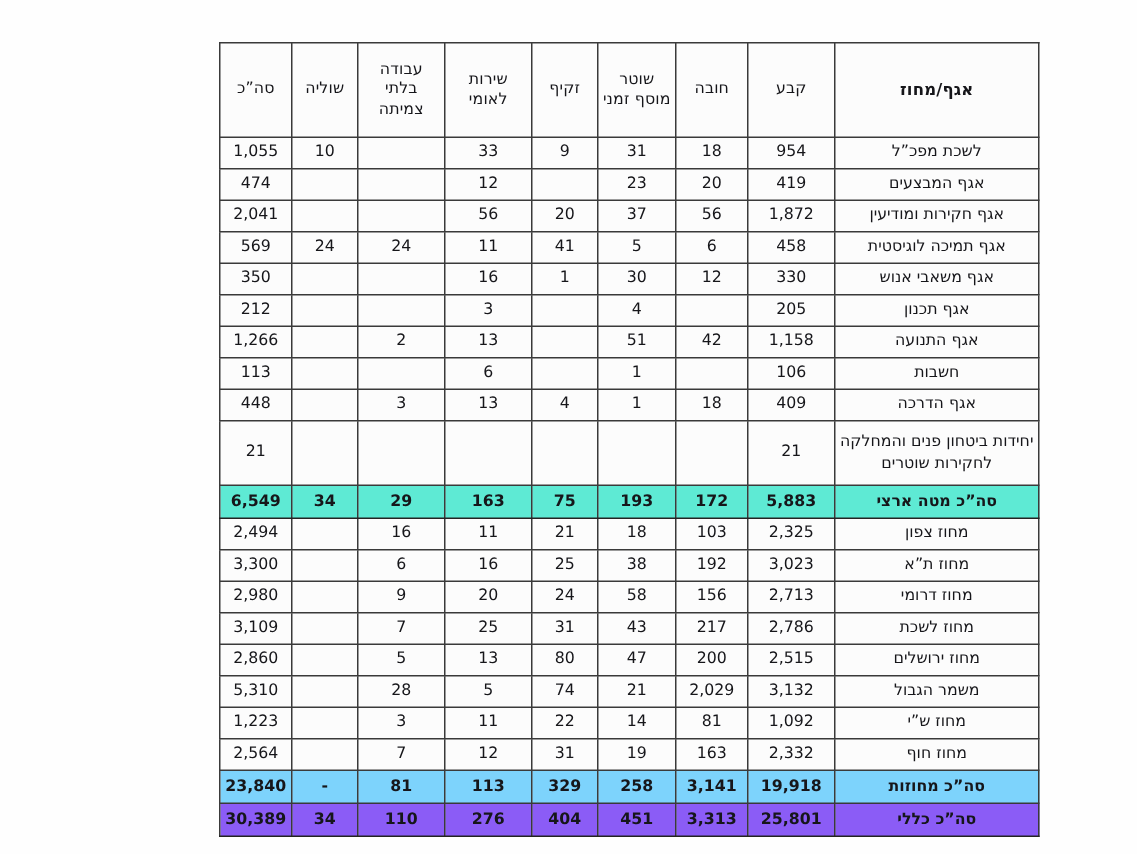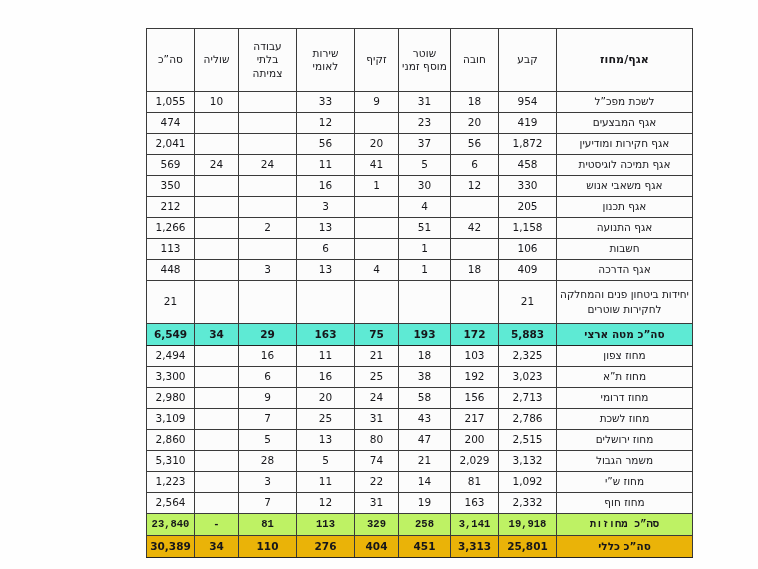--- a/index.html
+++ b/index.html
@@ -85,31 +85,30 @@
   }
   tr.summary-row td {
     font-weight: bold;
     background: #5eead4;
     border-top: 1.6px solid #232323;
     border-bottom: 1.6px solid #232323;
     height: 19px;
   }
   tr.grand-row td {
     font-weight: bold;
-    background: #eab308;
+    background: #8b5cf6;
     border-top: 1.6px solid #232323;
     border-bottom: 1.8px solid #232323;
     height: 19px;
   }
   tr.total-districts-row td {
     font-weight: bold;
-    background: #bef264;
+    background: #7dd3fc;
     border-top: 1.6px solid #232323;
     height: 19px;
-    font-family: Liberation Mono, monospace;
   }
   table.data-table {
     border: 1.6px solid #2b2b2b;
   }
   .num { font-variant-numeric: tabular-nums; }
 </style>
 </head>
 <body>
 
 <div id="page">

